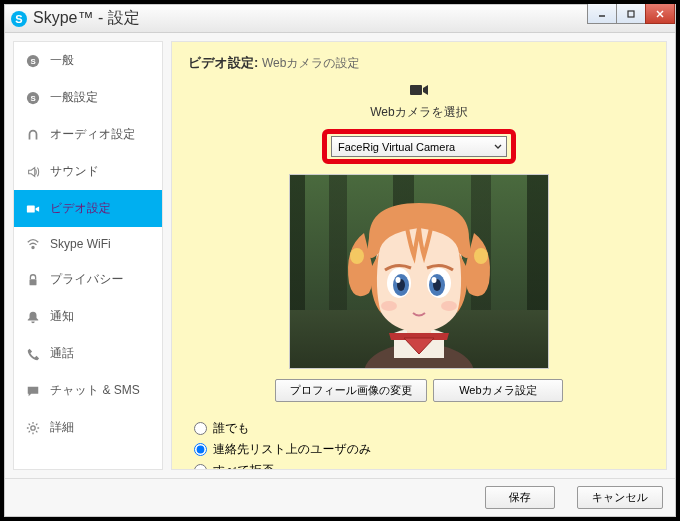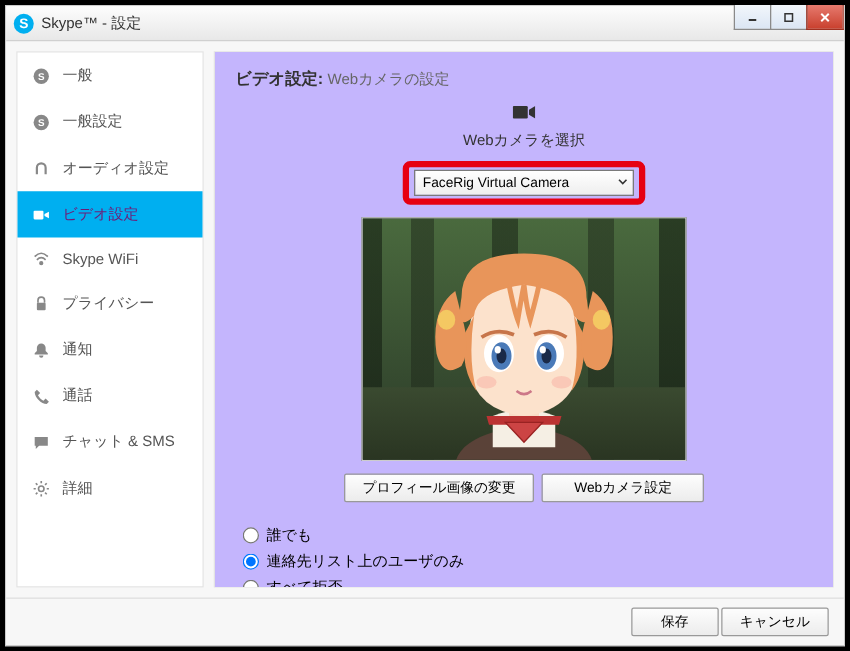--- a/index.html
+++ b/index.html
@@ -1,51 +1,51 @@
 <!DOCTYPE html>
 <html><head>
   <meta charset="utf-8">
   <style>
     * { box-sizing: border-box; margin: 0; padding: 0; }
     body { font-family: "Meiryo UI", "Segoe UI", sans-serif; font-size: 12px; background: #000; width: 680px; height: 521px; overflow: hidden; }
     .frame { position: absolute; left: 4px; top: 4px; width: 672px; height: 513px; background: #fff; border: 1px solid #ccc; }
     .titlebar { height: 28px; background: linear-gradient(#fdfdfd, #e8e8e8); border-bottom: 1px solid #d0d0d0; display: flex; align-items: center; padding: 0 0 0 6px; position: relative; }
     .titlebar .logo { width: 16px; height: 16px; margin-right: 6px; }
-    .titlebar .title { color: #333; font-size: 12px; }
+    .titlebar .title { color: #333; font-size: 16px; }
     .win-btns { position: absolute; right: 0; top: -1px; display: flex; }
     .win-btn { width: 30px; height: 20px; border: 1px solid #8a8a8a; border-top: none; background: linear-gradient(#f2f6fb, #dbe6f4); display: flex; align-items: center; justify-content: center; margin-left: -1px; }
     .win-btn.close { background: linear-gradient(#e67a6e, #c9402e); border-color: #a03020; border-top-right-radius: 0; }
     .win-btn svg { width: 10px; height: 10px; }
     .body { display: flex; height: calc(100% - 28px - 38px); background: #f7f7f7; padding: 8px; gap: 8px; }
     .sidebar { width: 150px; background: #fff; border: 1px solid #e3e3e3; display: flex; flex-direction: column; }
     .sidebar-item { display: flex; align-items: center; padding: 10px 12px; color: #555; cursor: pointer; gap: 10px; }
     .sidebar-item.active { background: #00aff0; color: #701a75; }
     .sidebar-item .icon { width: 14px; height: 14px; display: flex; align-items: center; justify-content: center; flex-shrink: 0; }
     .sidebar-item .icon svg { width: 14px; height: 14px; }
-    .main { flex: 1; background: #c4b5fd; border: 1px solid #e3e3e3; padding: 12px 16px; overflow: auto; }
+    .main { flex: 1; background: #fef9c3; border: 1px solid #e3e3e3; padding: 12px 16px; overflow: auto; }
     .section-title { font-size: 13px; color: #333; margin-bottom: 12px; }
     .section-title .sub { color: #666; font-size: 12px; }
     .camera-row { display: flex; align-items: center; justify-content: center; gap: 8px; margin-bottom: 10px; flex-direction: column; }
     .camera-row .cam-icon { width: 18px; height: 12px; }
     .camera-label { color: #333; font-size: 12px; }
     .highlight-box { border: 5px solid #e60012; border-radius: 6px; padding: 2px 4px; display: inline-flex; align-items: center; }
     .dropdown { border: 1px solid #7a7a7a; background: linear-gradient(#fff,#eee); height: 21px; width: 176px; display: flex; align-items: center; padding: 0 6px; position: relative; font-size: 11px; cursor: pointer; }
     .dropdown .chev { position: absolute; right: 4px; }
     .preview { width: 260px; height: 195px; margin: 0 auto 10px; background: #2a3a28; position: relative; overflow: hidden; border: 1px solid #ccc; }
     .preview .trees { position:absolute; inset:0; background:
       linear-gradient(90deg, rgba(20,30,18,.6) 0 6%, transparent 6% 15%, rgba(30,40,26,.5) 15% 22%, transparent 22% 40%, rgba(25,35,22,.55) 40% 48%, transparent 48% 70%, rgba(30,40,26,.5) 70% 78%, transparent 78% 92%, rgba(20,30,18,.6) 92% 100%),
       linear-gradient(#4a6a3e, #2b3a28); }
     .preview .ground { position:absolute; bottom:0; left:0; right:0; height:30%; background: linear-gradient(#3a4a30, #2a3522); }
     .avatar { position:absolute; left:50%; bottom:-10px; transform:translateX(-50%); }
     .btn-row { display: flex; justify-content: center; gap: 6px; margin-bottom: 18px; align-items: center; }
     .btn { border: 1px solid #999; background: linear-gradient(#fdfdfd,#ececec); padding: 3px 14px; font-size: 11px; border-radius: 2px; cursor: pointer; min-width: 130px; text-align: center; }
     .group-title { font-weight: bold; font-size: 12px; margin-bottom: 8px; }
     .radio-row { display: flex; align-items: center; gap: 6px; margin: 4px 0 4px 6px; font-size: 12px; }
     .radio-row input { margin: 0; }
-    .footer { height: 38px; border-top: 1px solid #ddd; background: #f7f7f7; display: flex; align-items: center; justify-content: flex-end; padding: 0 12px; gap: 2px; }
+    .footer { height: 38px; border-top: 1px solid #ddd; background: #f7f7f7; display: flex; align-items: center; justify-content: flex-end; padding: 0 12px; gap: 22px; }
     .footer .btn { min-width: 70px; }
     .skype-dot { width:16px; height:16px; border-radius:50%; background:#00aff0; display:flex; align-items:center; justify-content:center; color:#fff; font-weight:bold; font-size:11px; }
   </style>
 </head>
 <body>
 
 <div class="frame">
   <div class="titlebar">
     <span class="logo">
         <span class="skype-dot">S</span>
@@ -91,20 +91,28 @@
           </span>
         <span>一般設定</span>
       </div>
       <div class="sidebar-item">
         <span class="icon">
             <svg viewBox="0 0 16 16" fill="#888">
               <path d="M8 2a5 5 0 00-5 5v3h2V7a3 3 0 016 0v3h2V7a5 5 0 00-5-5zM3 10h2v3H3zM11 10h2v3h-2z"></path>
             </svg>
           </span>
         <span>オーディオ設定</span>
+      </div>
+      <div class="sidebar-item">
+        <span class="icon">
+            <svg viewBox="0 0 16 16" fill="#888">
+              <path d="M3 6v4h3l4 3V3L6 6H3zM11 5c1 1 1 5 0 6M13 3c2 2 2 8 0 10" stroke="#888" fill="none" stroke-width="1.2"></path>
+            </svg>
+          </span>
+        <span>サウンド</span>
       </div>
       <div class="sidebar-item active">
         <span class="icon">
             <svg viewBox="0 0 16 16" fill="#fff">
               <rect x="1" y="4" width="9" height="8" rx="1"></rect>
               <path d="M11 7l4-2v6l-4-2z"></path>
             </svg>
           </span>
         <span>ビデオ設定</span>
       </div>

